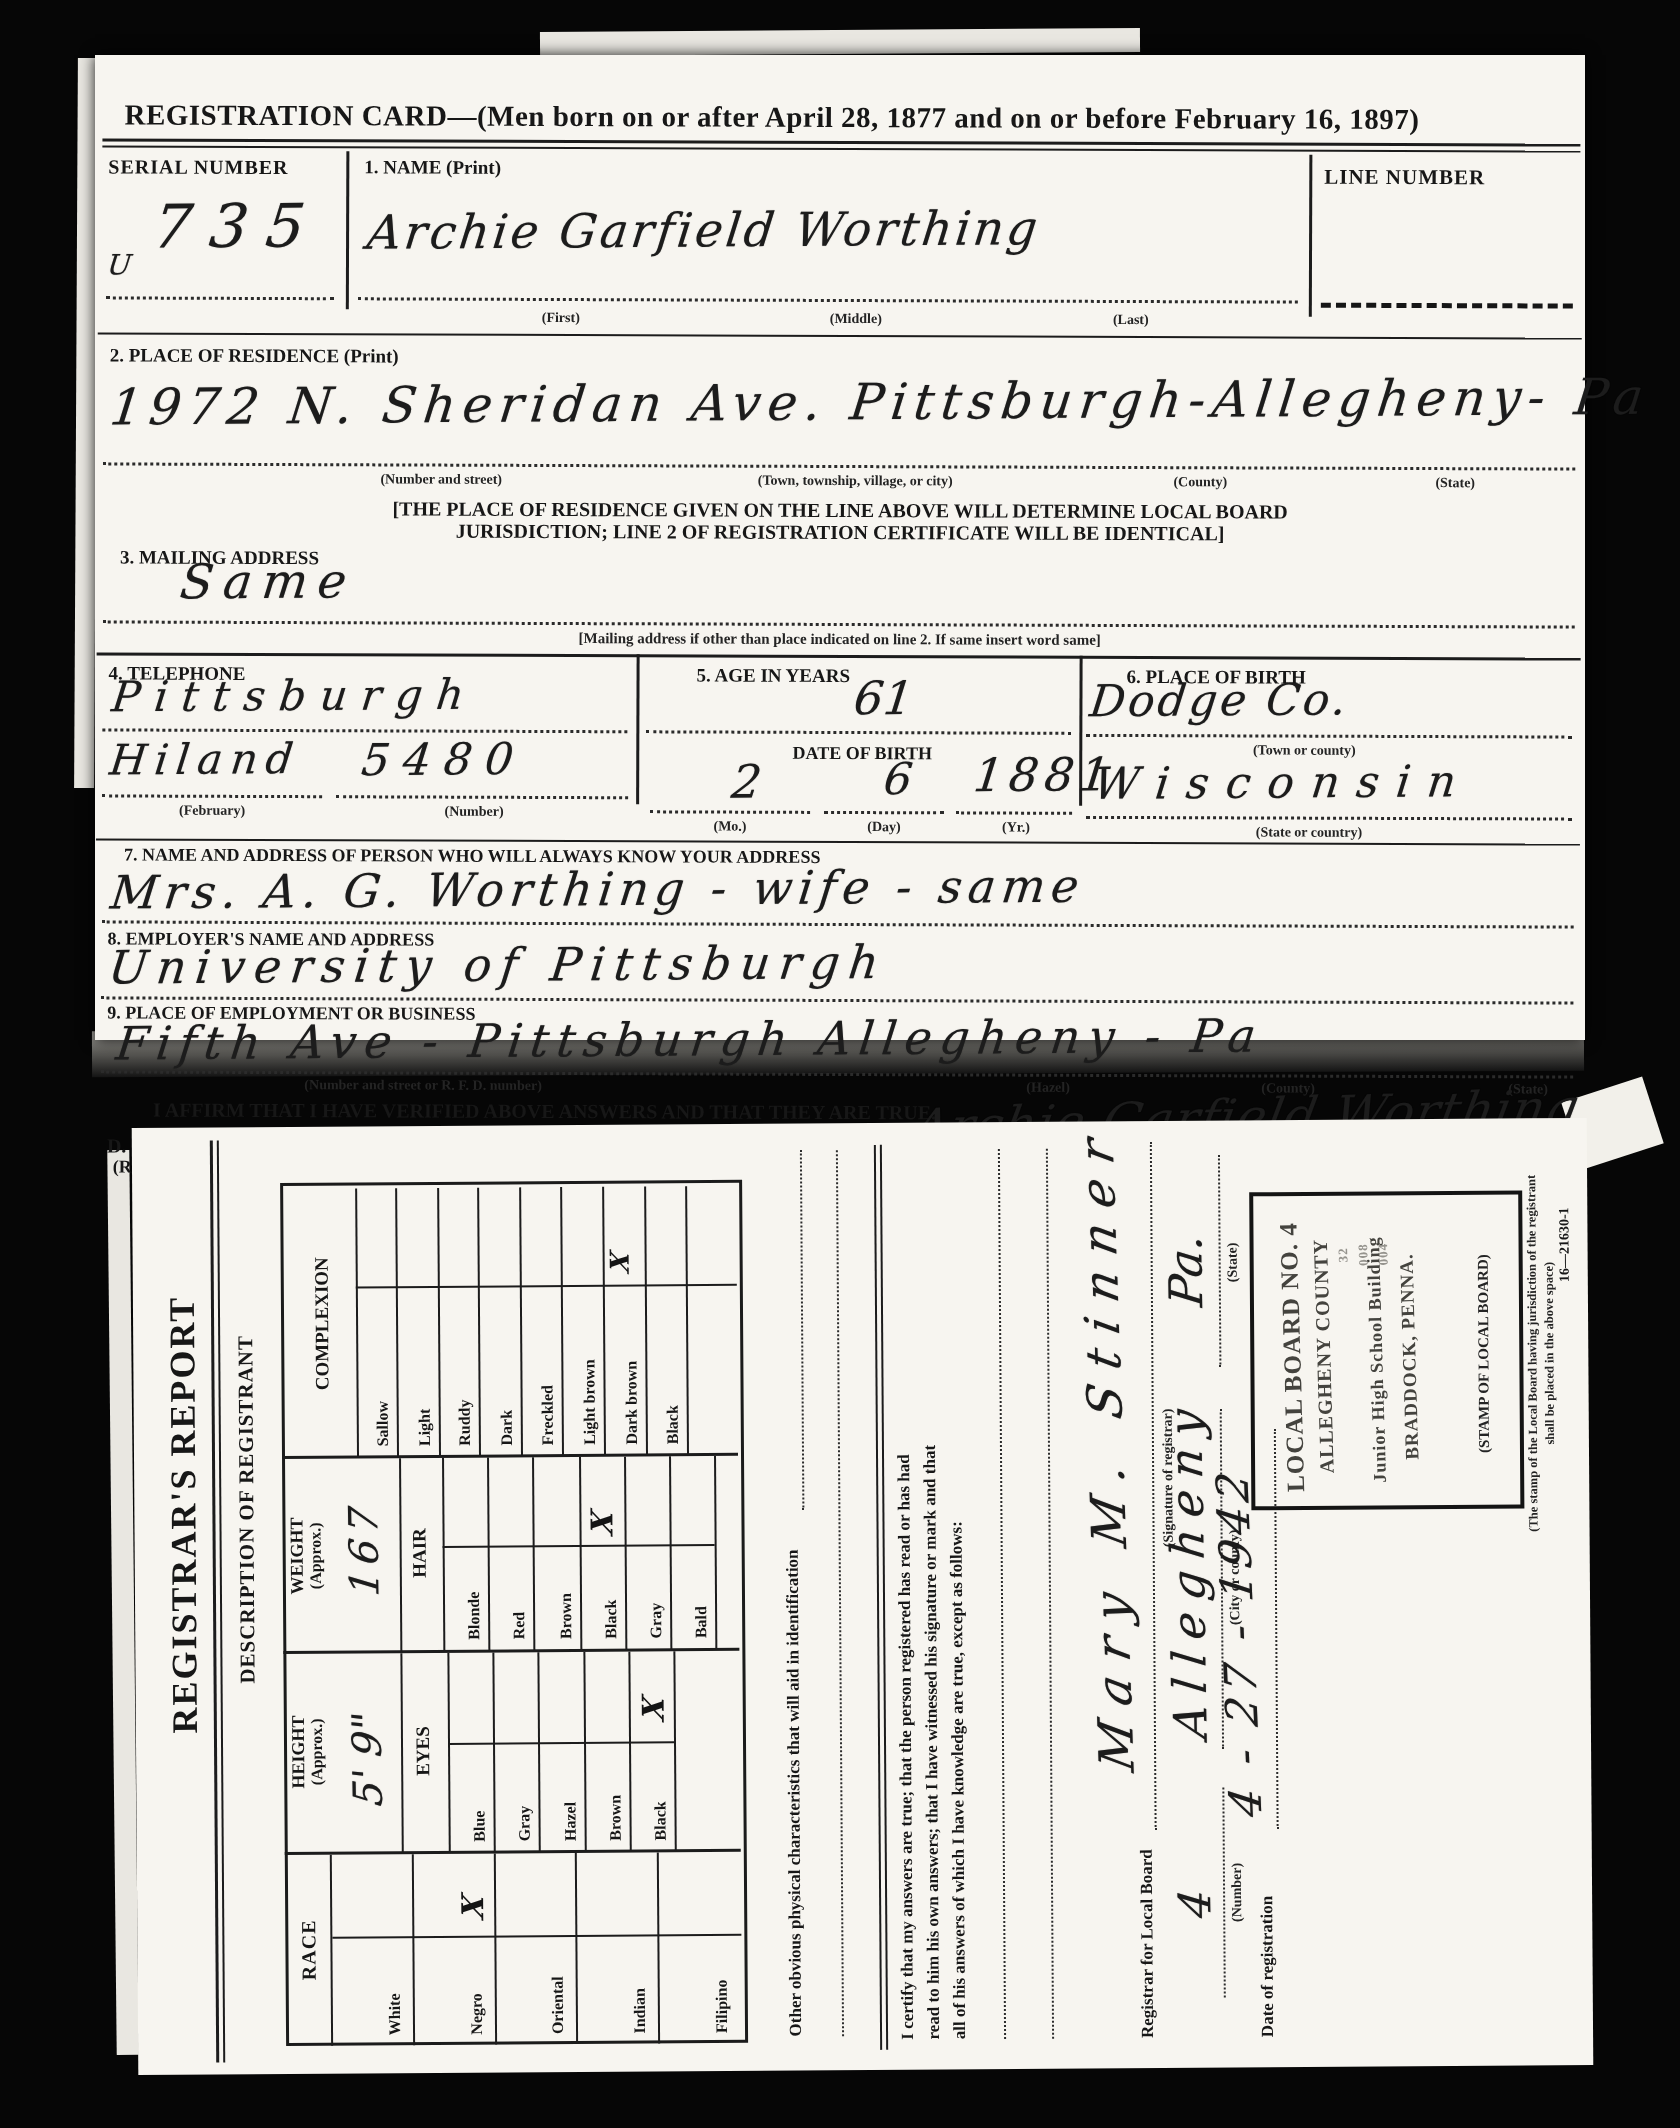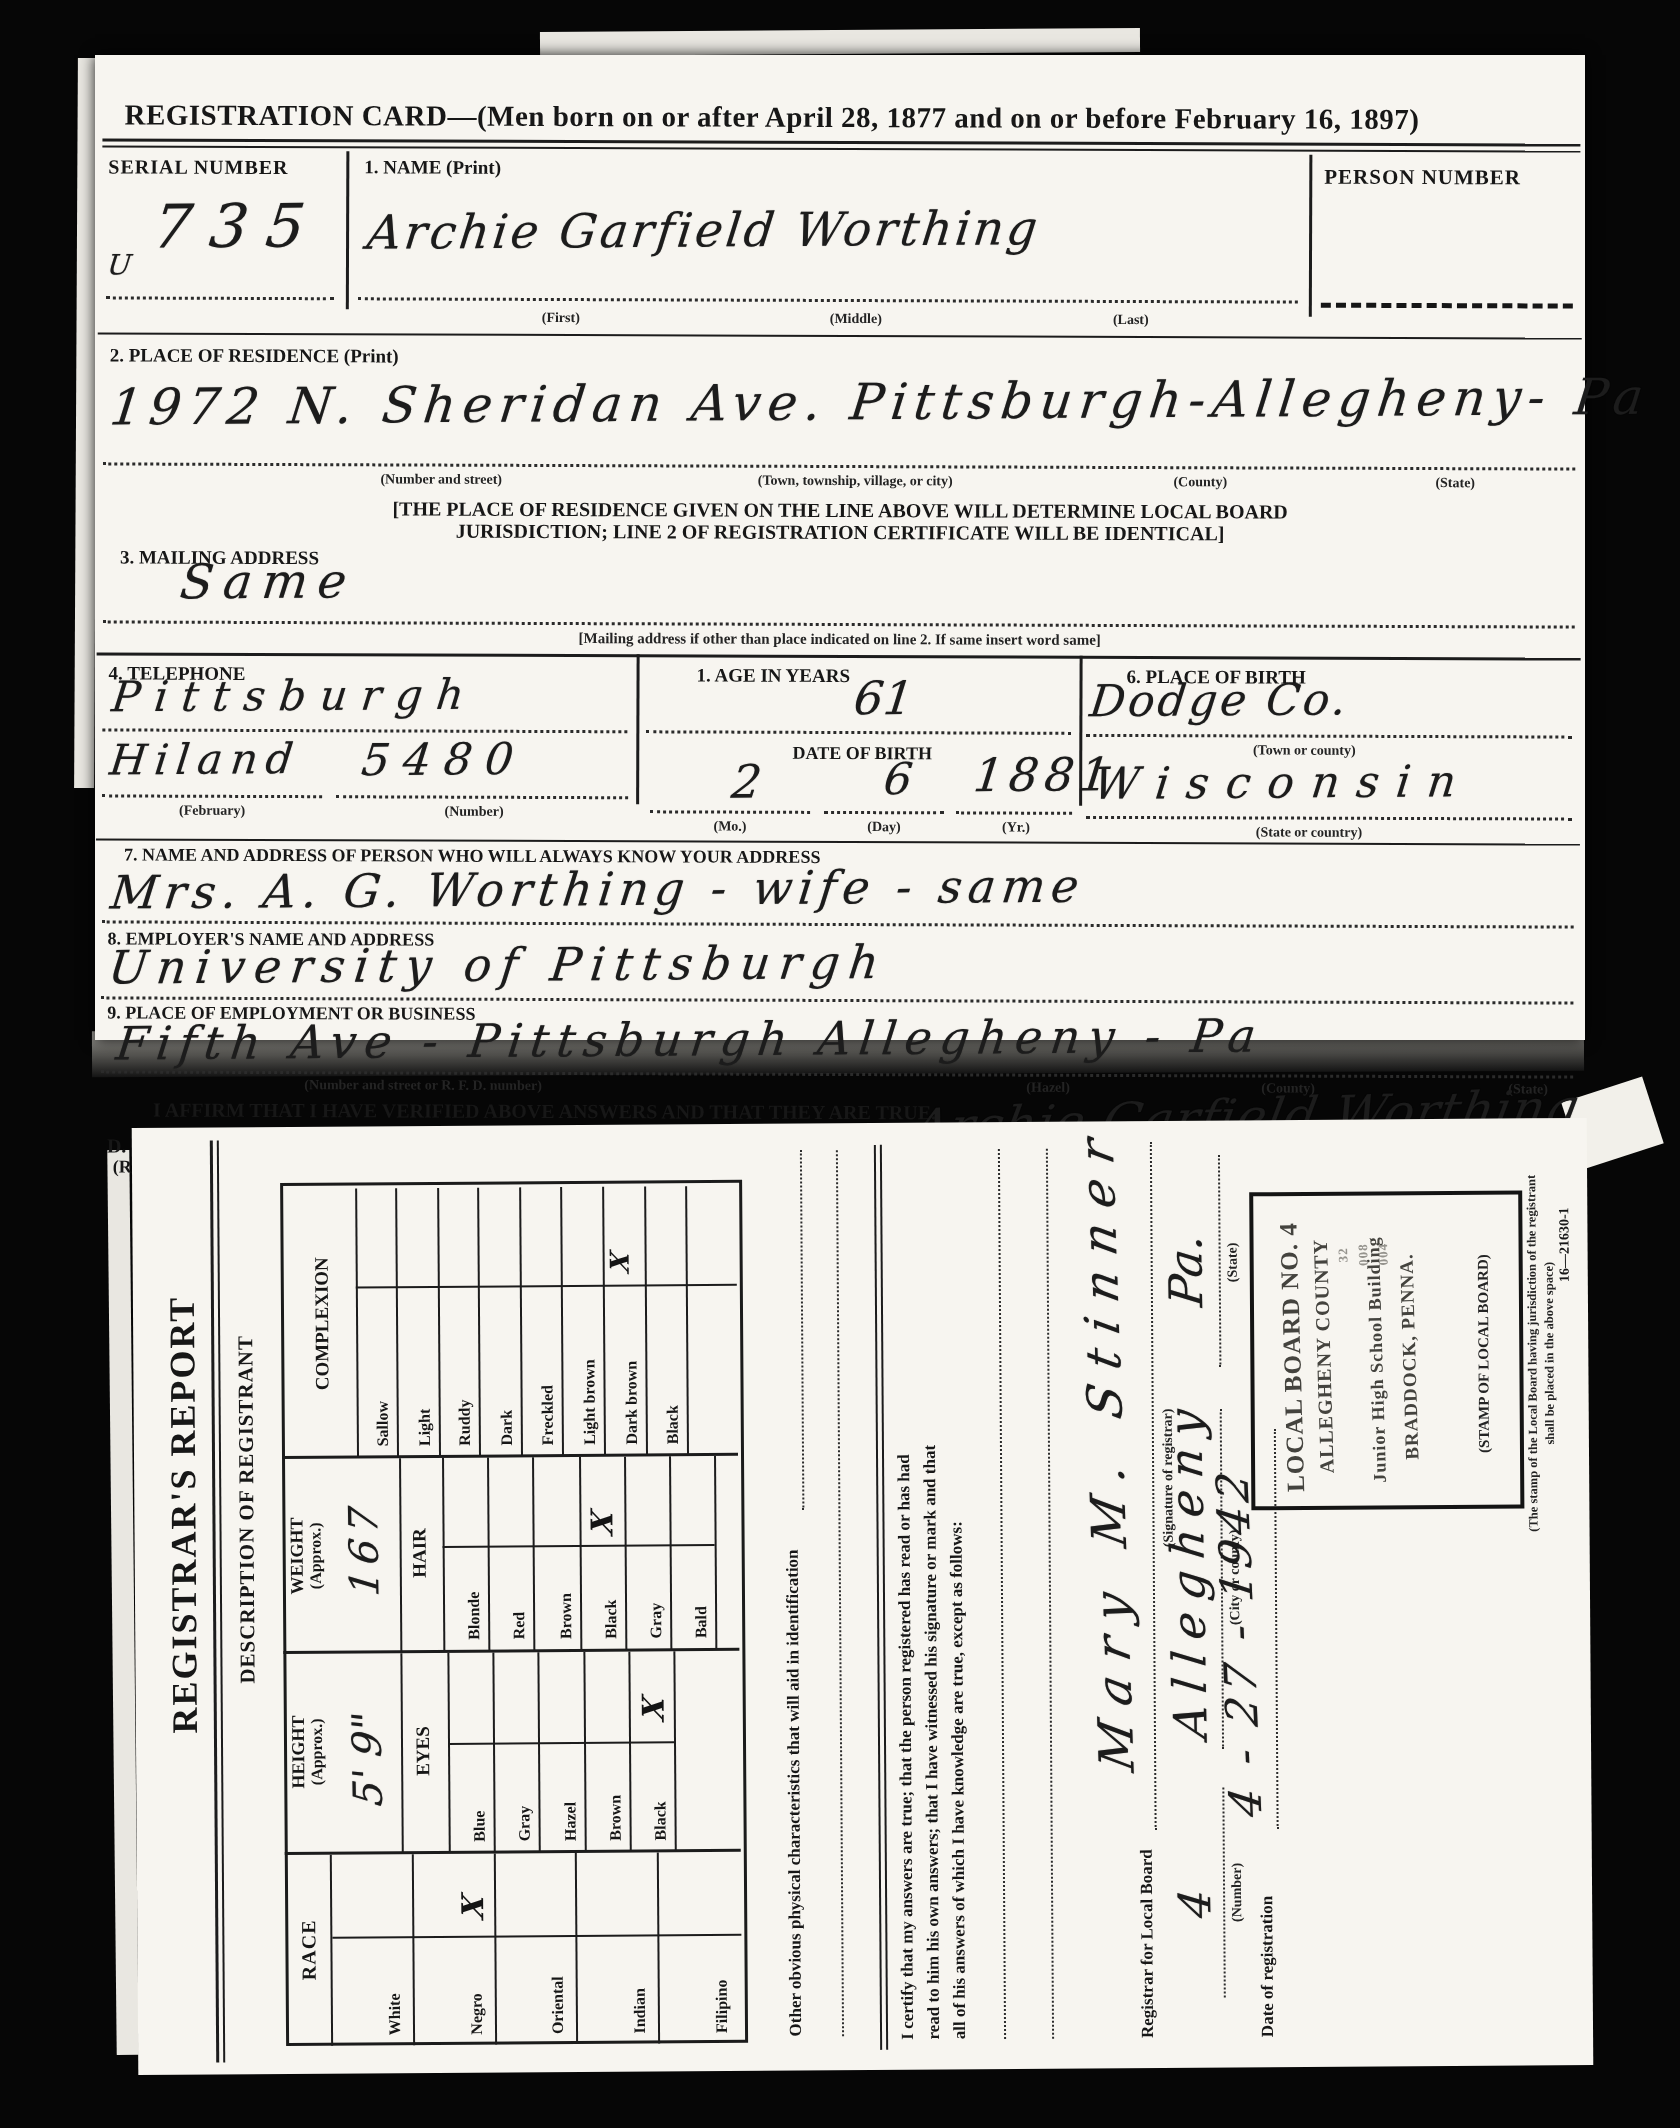--- a/index.html
+++ b/index.html
@@ -35,21 +35,21 @@
 
   <div class="card" style="left:95px;top:55px;width:1490px;height:985px;">
     <div style="position:absolute;inset:0;transform:rotate(0.2deg);">
 
       <div class="lb" style="left:28px;top:46px;font-size:29px;letter-spacing:.5px;">REGISTRATION CARD—(Men born on or after April 28, 1877 and on or before February 16, 1897)</div>
       <div class="hr" style="left:6px;top:86px;width:1478px;"></div>
       <div class="hr" style="left:6px;top:93px;width:1478px;height:2px;"></div>
 
       <div class="lb" style="left:12px;top:103px;font-size:20px;letter-spacing:1px;">SERIAL NUMBER</div>
       <div class="lb" style="left:268px;top:103px;font-size:19px;">1. NAME (Print)</div>
-      <div class="lb" style="left:1228px;top:108px;font-size:21px;letter-spacing:1px;">PERSON NUMBER</div>
+      <div class="lb" style="left:1228px;top:108px;font-size:21px;letter-spacing:1px;">LINE NUMBER</div>
       <div class="vl" style="left:250px;top:98px;height:158px;"></div>
       <div class="vl" style="left:1213px;top:98px;height:162px;"></div>
 
       <div class="hw" style="left:12px;top:196px;font-size:28px;">U</div>
       <div class="hw" style="left:58px;top:138px;font-size:60px;letter-spacing:18px;">735</div>
       <div class="hw" style="left:272px;top:148px;font-size:47px;letter-spacing:3px;">Archie Garfield Worthing</div>
 
       <div class="dl" style="left:10px;top:244px;width:228px;"></div>
       <div class="dl" style="left:262px;top:244px;width:940px;"></div>
       <div class="dh" style="left:1225px;top:246px;width:252px;"></div>
@@ -84,21 +84,21 @@
       <div class="lb" style="left:14px;top:610px;font-size:19px;">4. TELEPHONE</div>
       <div class="hw" style="left:18px;top:618px;font-size:42px;letter-spacing:14px;">Pittsburgh</div>
       <div class="dl" style="left:8px;top:676px;width:525px;"></div>
       <div class="hw" style="left:16px;top:682px;font-size:42px;letter-spacing:8px;">Hiland</div>
       <div class="hw" style="left:268px;top:680px;font-size:44px;letter-spacing:13px;">5480</div>
       <div class="dl" style="left:8px;top:742px;width:220px;"></div>
       <div class="dl" style="left:242px;top:742px;width:292px;"></div>
       <div class="cp ctr" style="left:118px;top:750px;">(February)</div>
       <div class="cp ctr" style="left:380px;top:750px;">(Number)</div>
 
-      <div class="lb" style="left:602px;top:610px;font-size:19px;">1. AGE IN YEARS</div>
+      <div class="lb" style="left:602px;top:610px;font-size:19px;">5. AGE IN YEARS</div>
       <div class="hw" style="left:760px;top:616px;font-size:46px;">61</div>
       <div class="dl" style="left:552px;top:676px;width:425px;"></div>
       <div class="lb ctr" style="left:768px;top:688px;font-size:18px;">DATE OF BIRTH</div>
       <div class="hw" style="left:638px;top:700px;font-size:46px;">2</div>
       <div class="hw" style="left:790px;top:698px;font-size:44px;">6</div>
       <div class="hw" style="left:880px;top:692px;font-size:46px;letter-spacing:6px;">1881</div>
       <div class="dl" style="left:556px;top:756px;width:160px;"></div>
       <div class="dl" style="left:730px;top:756px;width:120px;"></div>
       <div class="dl" style="left:862px;top:756px;width:116px;"></div>
       <div class="cp ctr" style="left:636px;top:764px;">(Mo.)</div>

